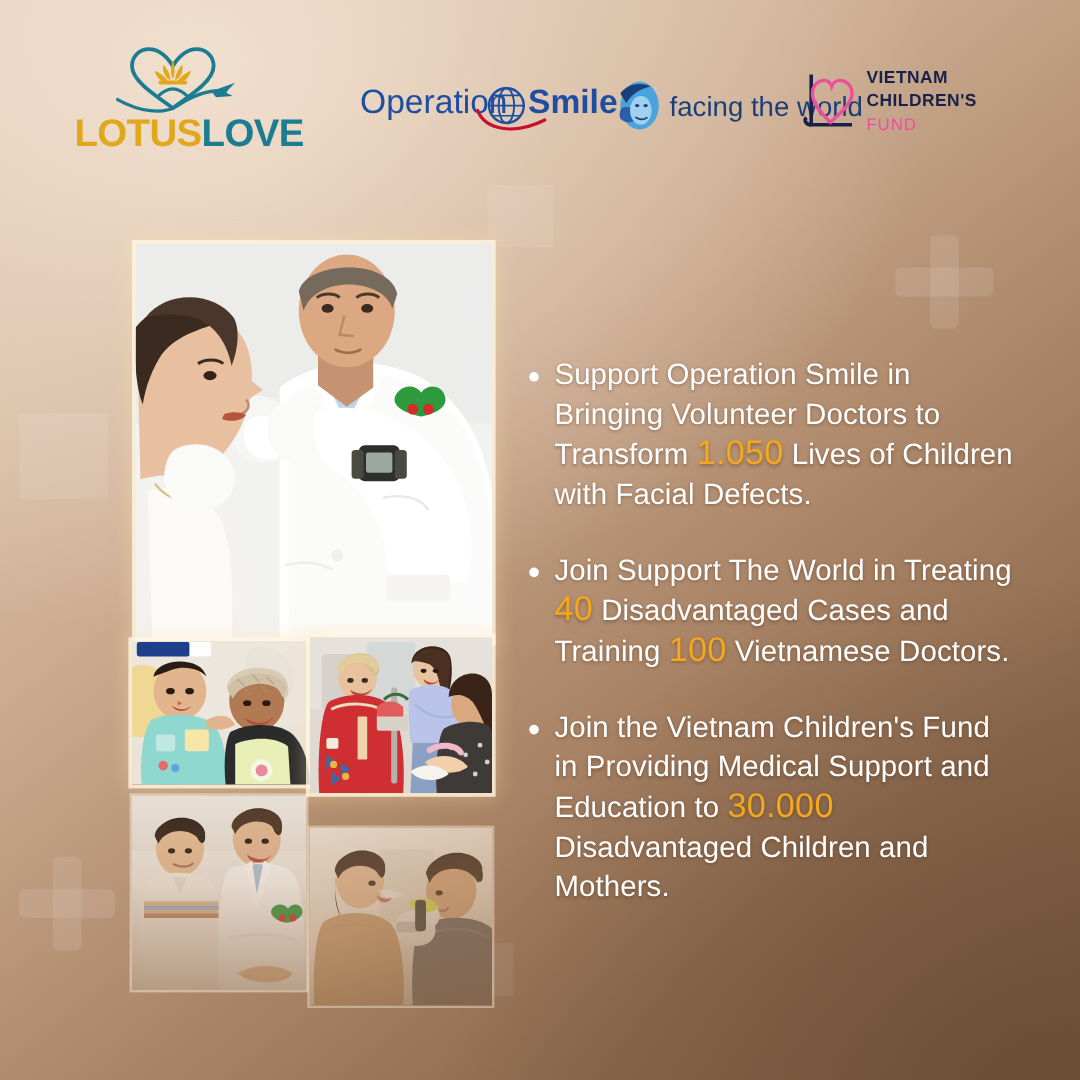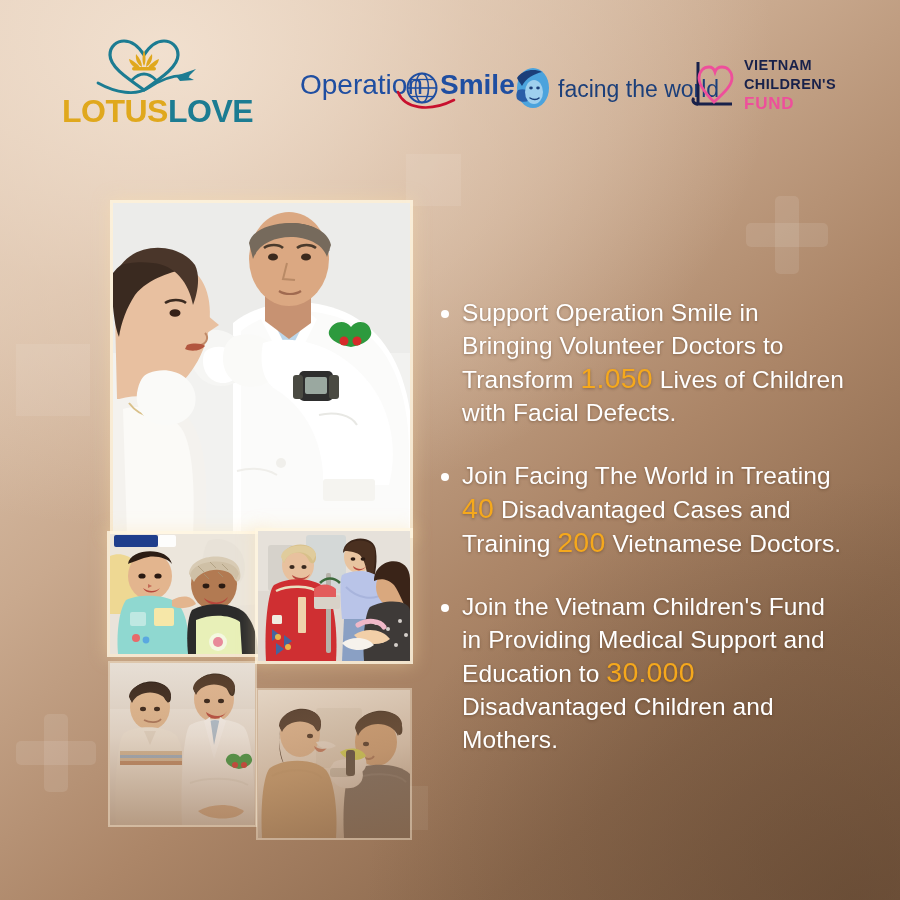--- a/index.html
+++ b/index.html
@@ -44,25 +44,25 @@
   .os-text { position: absolute; top: 0; font-size: 28px; color: #1f4ea1; line-height: 34px; white-space: nowrap; font-weight: 400; }
   .os-a { left: 0; }
   .os-b { left: 140px; font-weight: bold; }
   .os-globe { position: absolute; left: 104px; top: 2px; width: 36px; height: 36px; }
   .os-swoosh { position: absolute; left: 96px; top: 22px; width: 62px; height: 22px; }
 
   .logo-ftw { position: absolute; left: 512px; top: 66px; width: 186px; height: 48px; }
   .ftw-face { position: absolute; left: 0; top: 0; width: 40px; height: 46px; }
   .ftw-text { position: absolute; left: 46px; top: 8px; font-size: 23px; color: #1b3f7a; line-height: 30px; white-space: nowrap; }
 
-  .logo-vcf { position: absolute; left: 690px; top: 56px; width: 160px; height: 60px; }
+  .logo-vcf { position: absolute; left: 668px; top: 56px; width: 160px; height: 60px; }
   .vcf-mark { position: absolute; left: 0; top: 2px; width: 46px; height: 54px; }
   .vcf-text { position: absolute; left: 54px; top: 0; width: 108px; }
   .vcf-l1, .vcf-l2 { color: #18214a; font-size: 14.5px; font-weight: 700; letter-spacing: 0.4px; line-height: 19px; white-space: nowrap; }
-  .vcf-l3 { color: #ee4f9b; font-size: 17px; font-weight: 700; letter-spacing: 0.8px; line-height: 19px; }
+  .vcf-l3 { color: #ee4f9b; font-size: 14px; font-weight: 400; letter-spacing: 0.8px; line-height: 19px; }
 
   
   .collage { position: absolute; left: 110px; top: 198px; width: 306px; height: 660px; }
 
   .ph {
     position: absolute;
     overflow: hidden;
     box-shadow: 0 0 0 3px rgba(255,246,226,0.80), 0 0 16px 4px rgba(255,226,170,0.35);
   }
   .ph-main  { left: 3px;   top: 5px;   width: 297px; height: 332px; }
@@ -431,21 +431,21 @@
 
   <div class="points">
 
     <div class="point">
       <span class="dot"></span>
       <div class="ptext"><span>Support Operation Smile in Bringing Volunteer Doctors to Transform </span><span class="num">1.050</span><span> Lives of Children with Facial Defects.</span></div>
     </div>
 
     <div class="point">
       <span class="dot"></span>
-      <div class="ptext"><span>Join Facing The World in Treating </span><span class="num">40</span><span> Disadvantaged Cases and Training </span><span class="num">200</span><span> Vietnamese Doctors.</span></div>
+      <div class="ptext"><span>Join Support The World in Treating </span><span class="num">40</span><span> Disadvantaged Cases and Training </span><span class="num">100</span><span> Vietnamese Doctors.</span></div>
     </div>
 
     <div class="point">
       <span class="dot"></span>
       <div class="ptext"><span>Join the Vietnam Children's Fund in Providing Medical Support and Education to </span><span class="num">30.000</span><span> Disadvantaged Children and Mothers.</span></div>
     </div>
   </div>
 
 </div>
 

